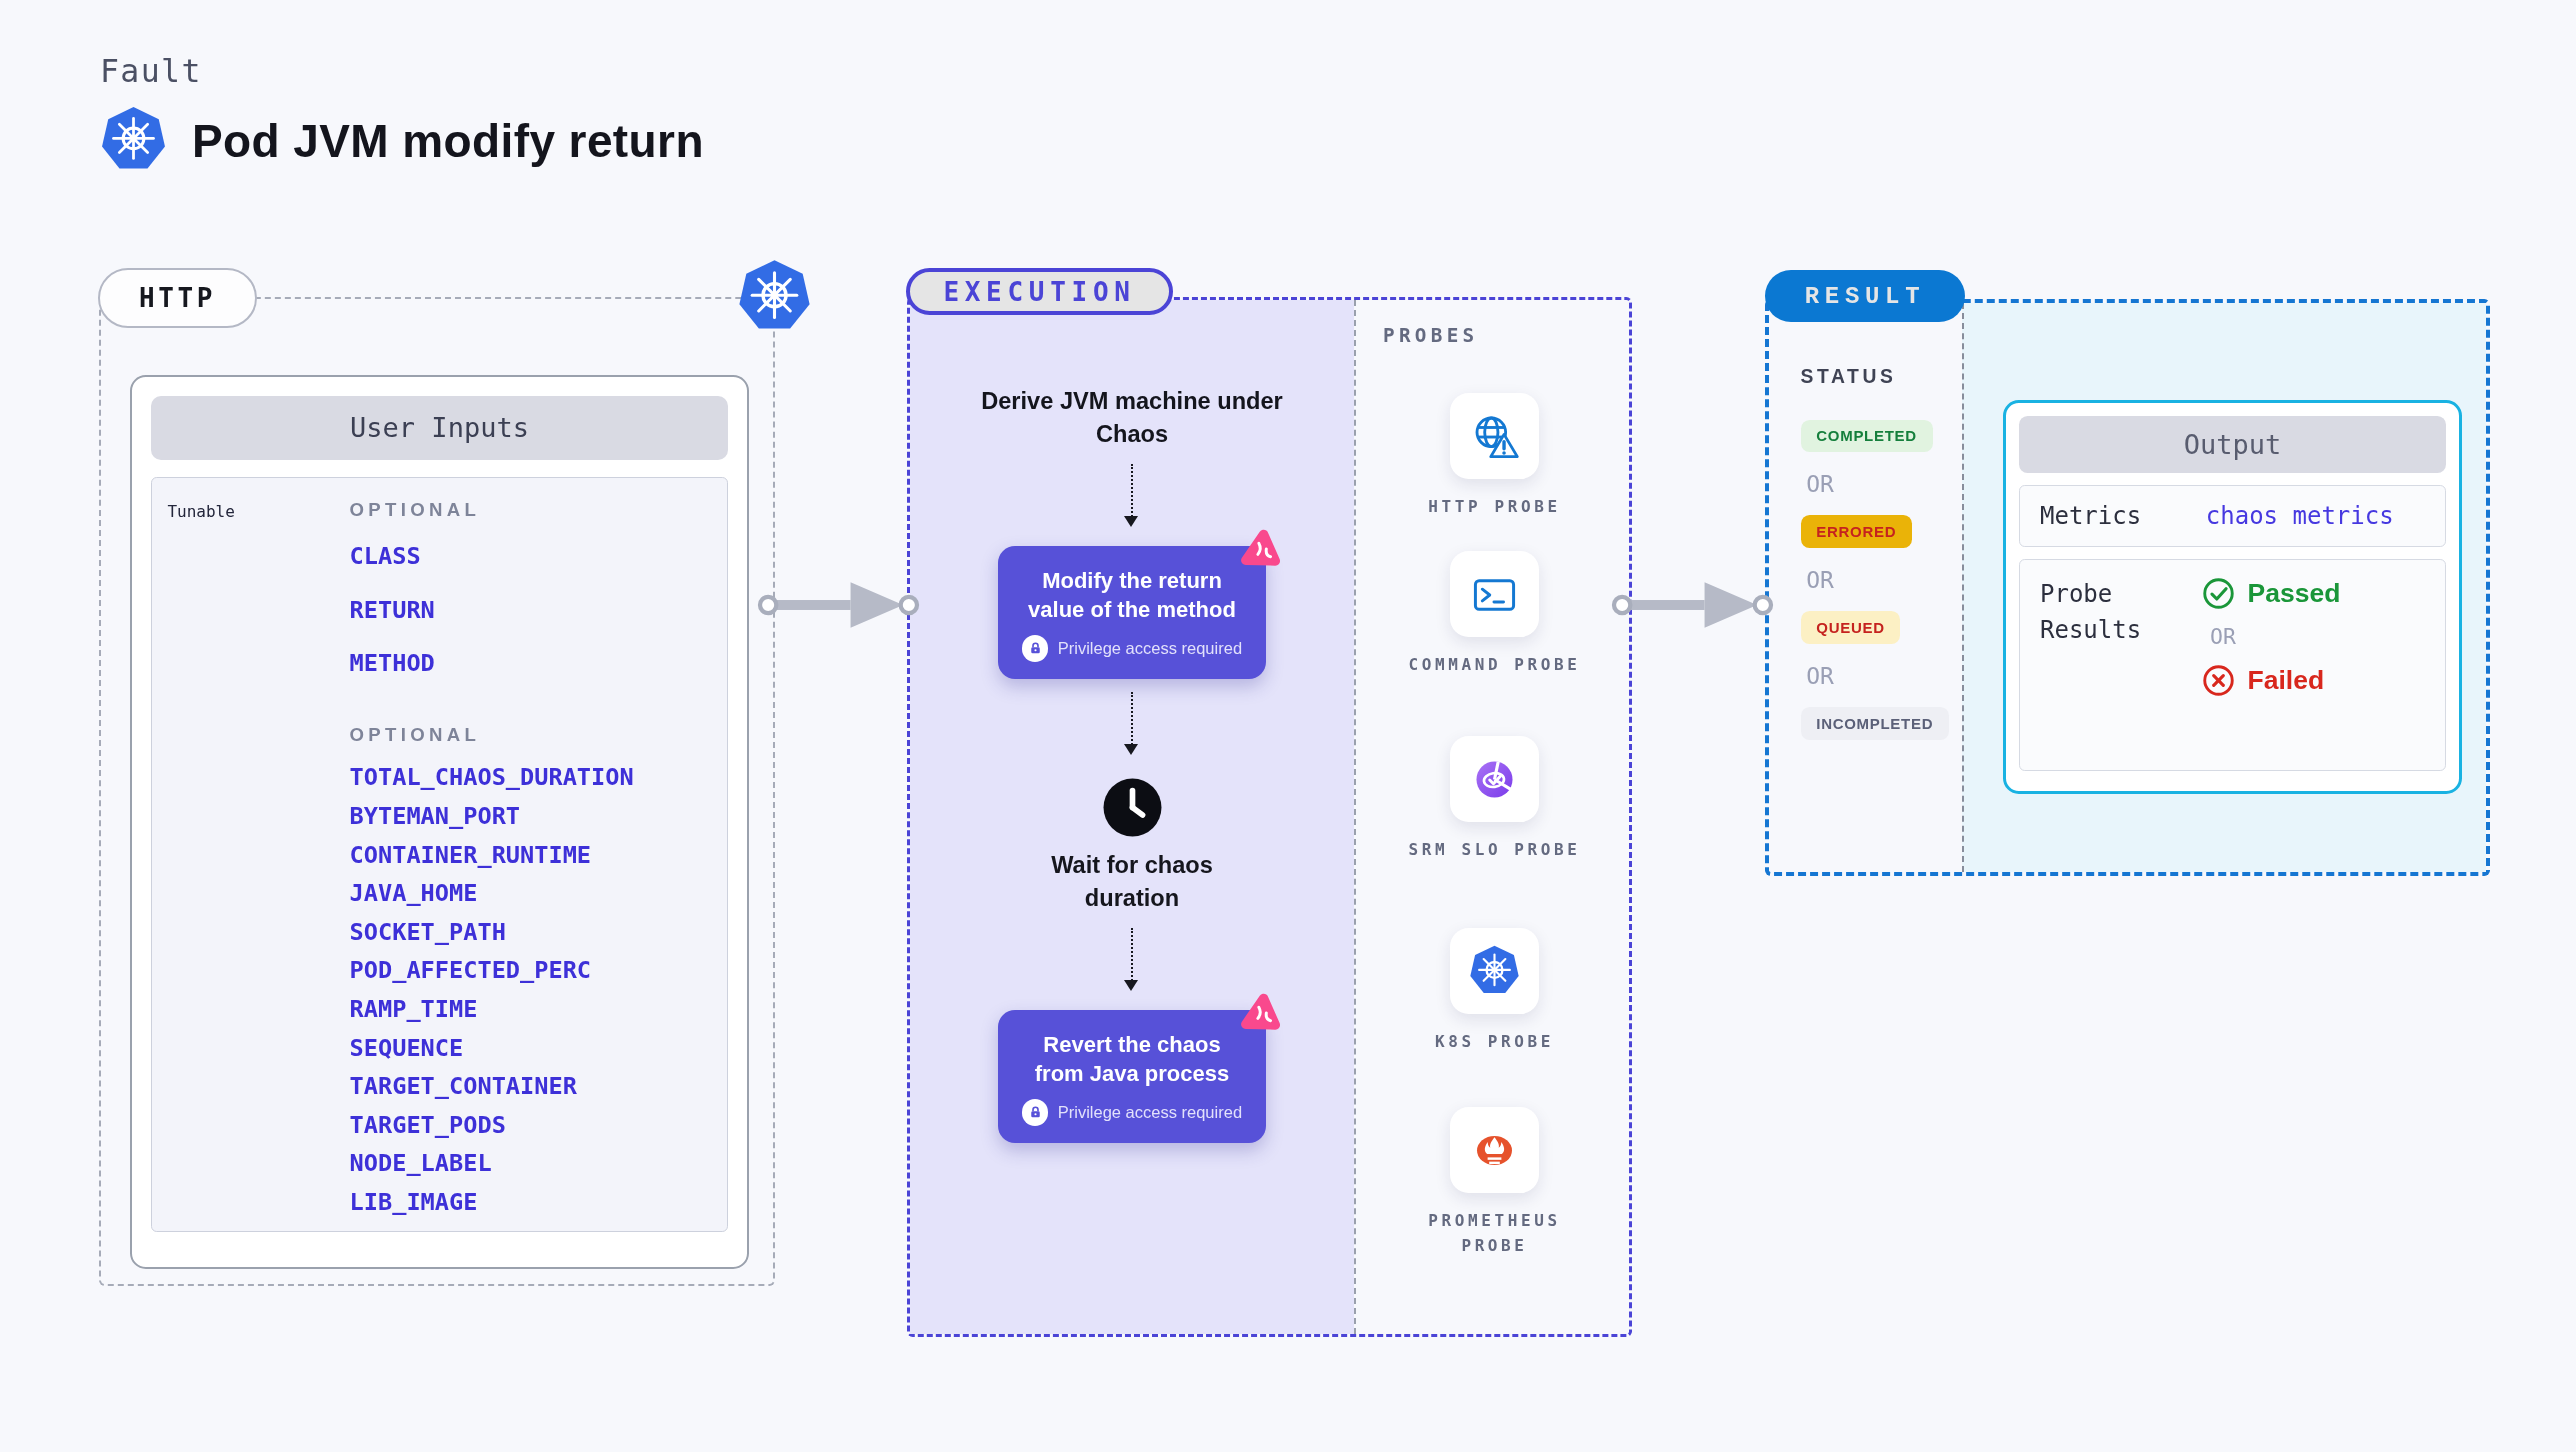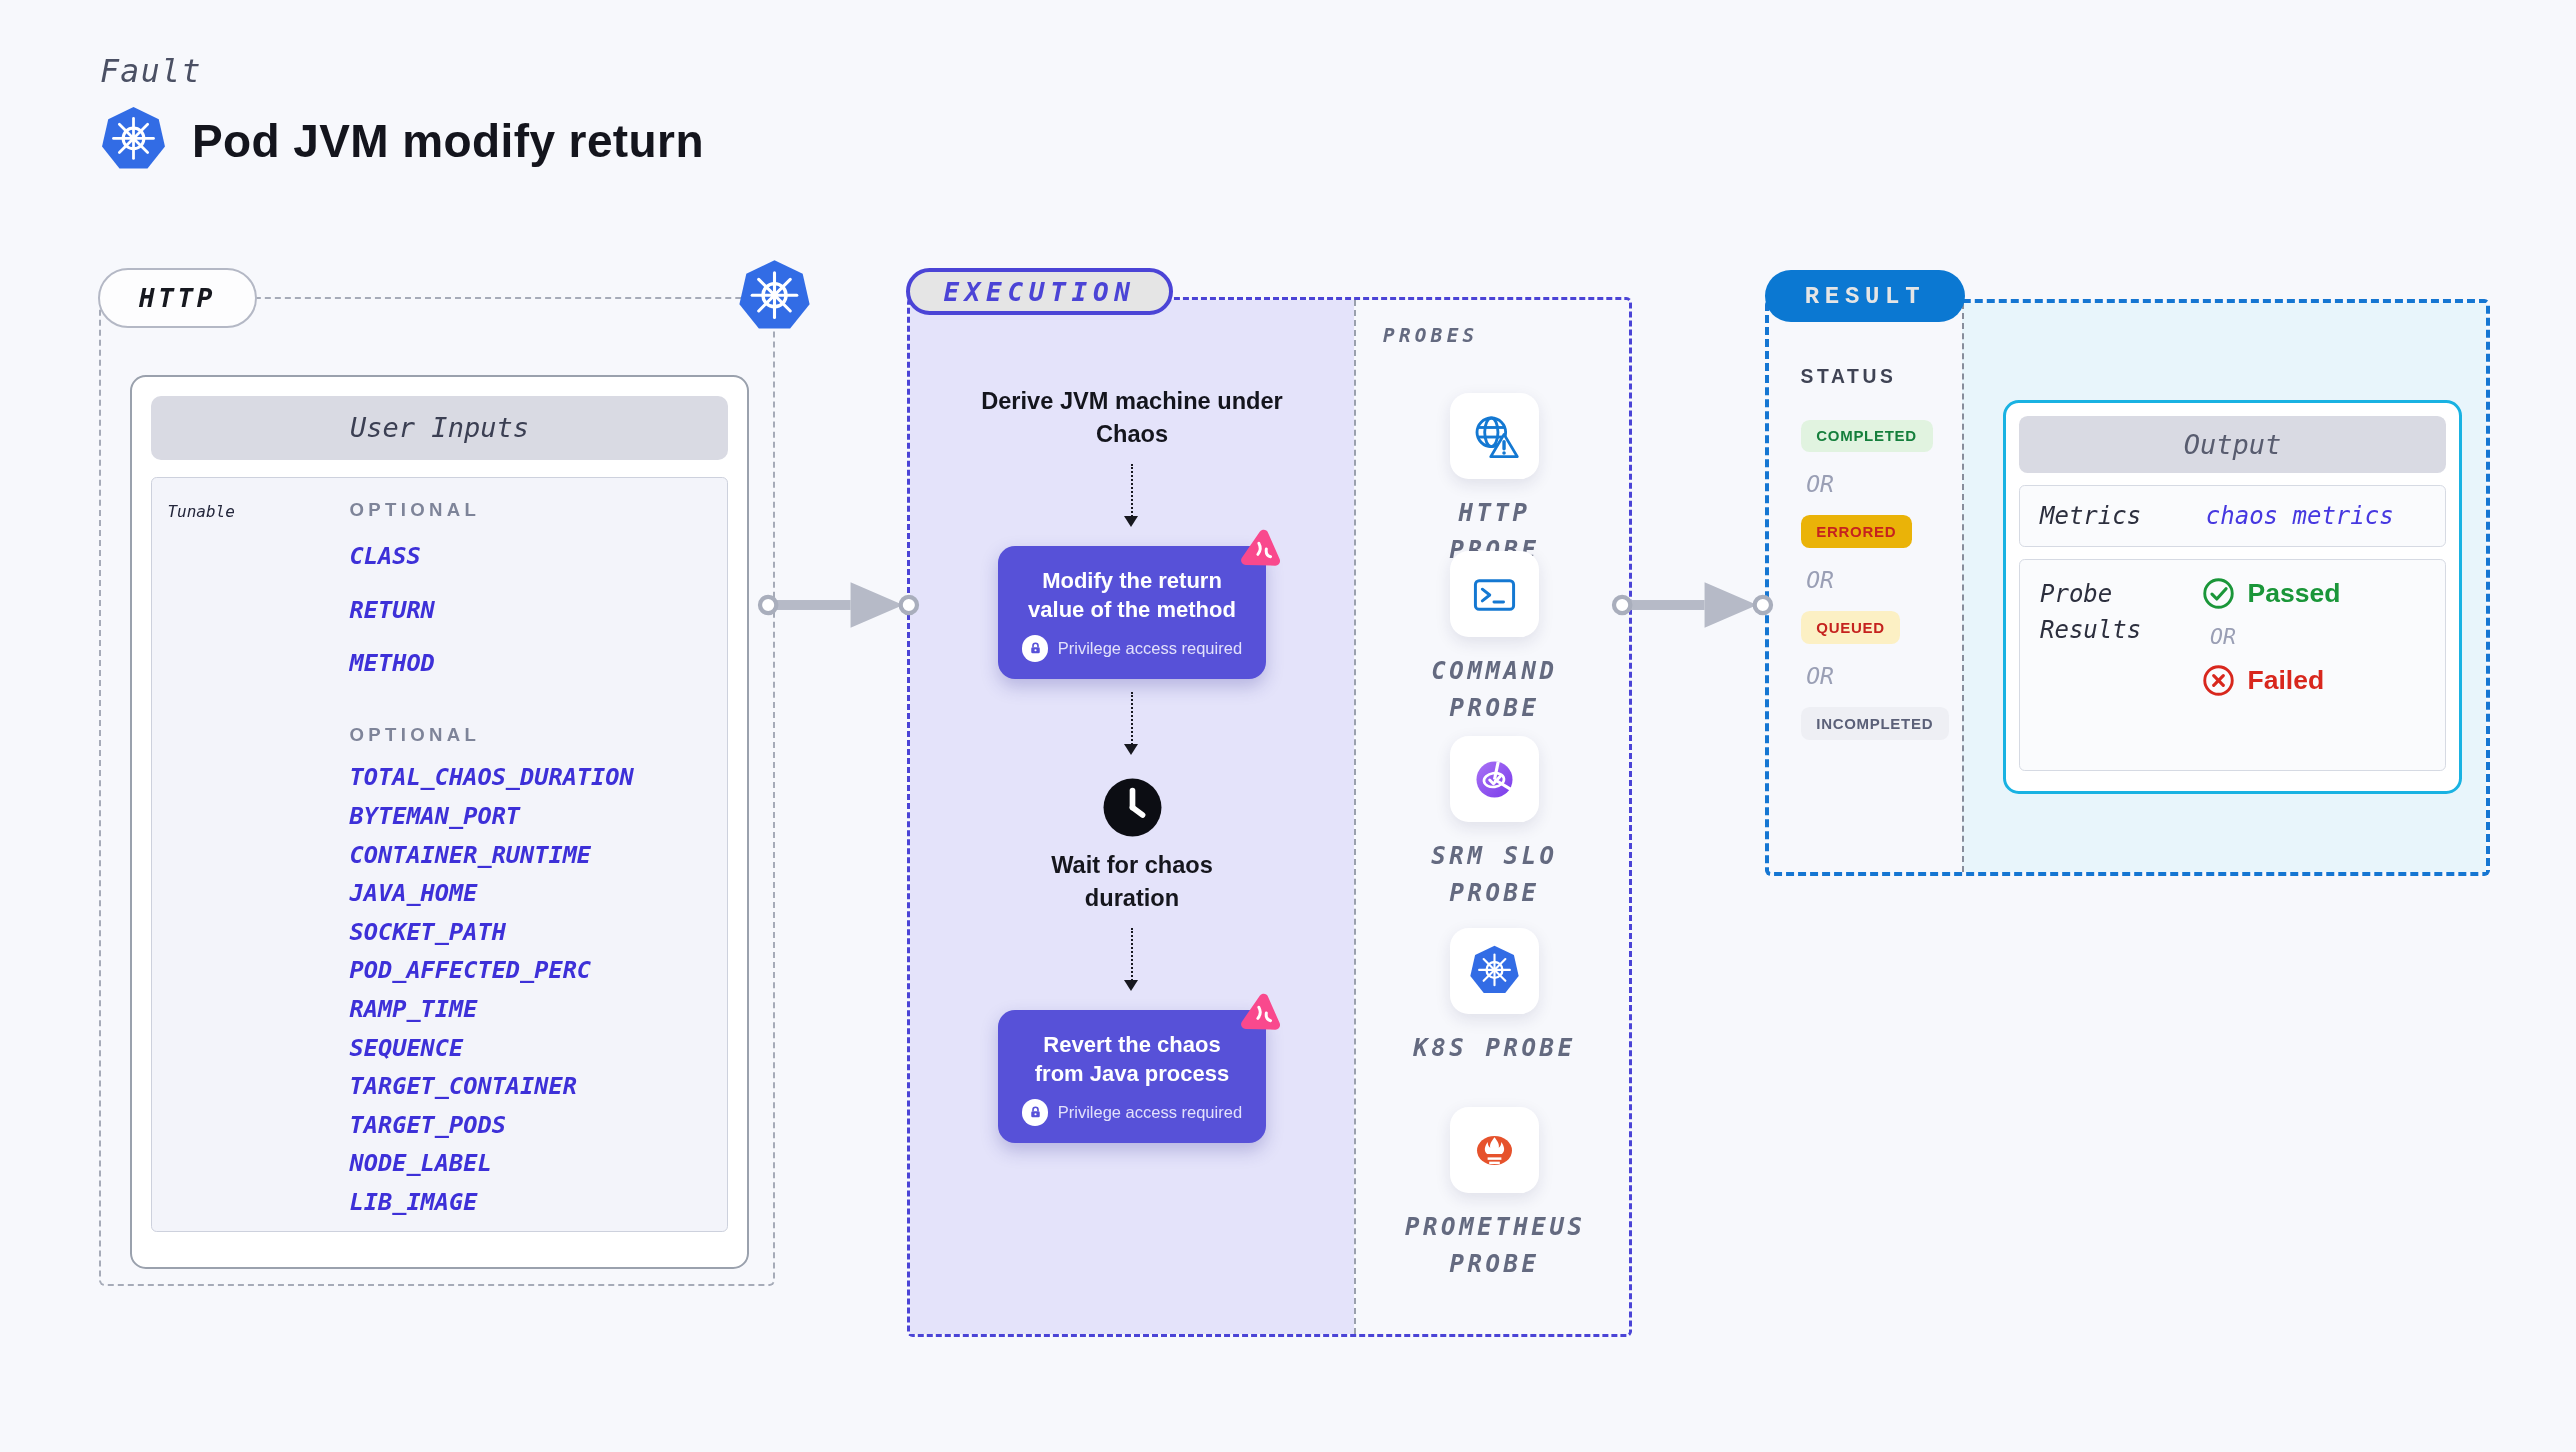--- a/index.html
+++ b/index.html
@@ -2,21 +2,21 @@
 <html style="font-size:11.5px"><head>
 <meta charset="utf-8">
 <style>
   * { margin:0; padding:0; box-sizing:border-box; }
   html,body { background:#eef0f5; }
   .canvas {
     position:relative; width:2576px; height:1452px;
     background:#f7f8fc; overflow:hidden;
     font-family:"Liberation Sans", sans-serif; color:#15161d;
   }
-  .mono { font-family:"DejaVu Sans Mono","Liberation Mono",monospace;font-style:italic; }
+  .mono { font-family:"DejaVu Sans Mono","Liberation Mono",monospace; }
 
   
   .fault-eyebrow { position:absolute; left:100px; top:53px; font-size:31.5px; letter-spacing:1.4px; color:#4b5064; }
   .title-row { position:absolute; left:99px; top:106px; display:flex; align-items:center; gap:24px; }
   .title-row .k8s-badge { width:69px; height:69px; }
   .page-title { font-size:46px; font-weight:bold; color:#14151d; letter-spacing:0.4px; }
 
   
   .pill {
     position:absolute; display:flex; align-items:center; justify-content:center;
@@ -92,21 +92,21 @@
   .probes-area { position:absolute; left:444px; top:0; width:281px; bottom:0; }
   .probes-title { position:absolute; left:29px; top:24px; font-size:19.3px; font-weight:bold; letter-spacing:4.3px; color:#646a80; }
   .probe-item { position:absolute; left:0; width:100%; display:flex; flex-direction:column; align-items:center; }
   .probe-card {
     width:89px; height:86px; background:#ffffff; border-radius:18.6px;
     display:flex; align-items:center; justify-content:center;
     box-shadow:0 5.7px 15.8px rgba(25,31,79,0.10);
   }
   .probe-card svg { width:53px; height:53px; }
   .probe-label {
-    margin-top:15.8px; font-size:24px; font-weight:bold; letter-spacing:3.6px;
+    margin-top:15.8px; font-size:16px; font-weight:bold; letter-spacing:3.6px;
     color:#646a80; text-align:center; line-height:1.55; width:179px;
   }
   .probe-1 { top:93px; } .probe-2 { top:251px; } .probe-3 { top:436px; } .probe-4 { top:628px; } .probe-5 { top:807px; }
 
   
   .result-box { left:1765px; top:299px; width:725px; height:577px; border:4.3px dashed #1576d2; }
   .result-fill { position:absolute; left:193px; top:0; right:0; bottom:0; background:#e8f5fb; }
   .result-divider { position:absolute; left:193px; top:0; bottom:0; width:0; border-left:2.9px dashed #878d9b; }
   .result-pill {
     left:-4.3px; top:-33px; height:52px; padding:0 40px;

